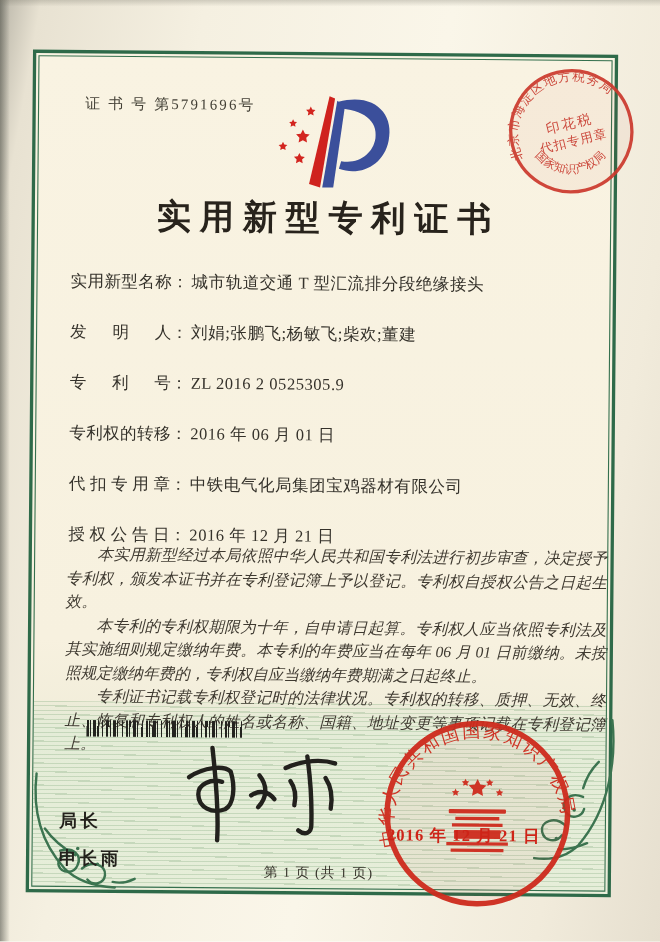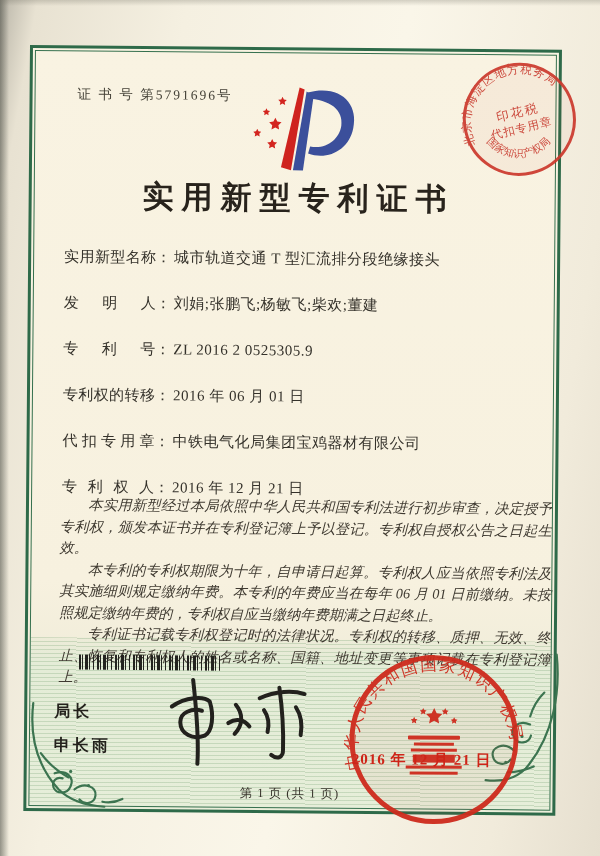--- a/index.html
+++ b/index.html
@@ -42,21 +42,21 @@
 
   .paras{position:absolute;left:31px;top:446px;width:492px;font-size:14.2px;line-height:21.5px;
     text-align:justify;color:#3f3a31;font-style:italic;}
   .paras p{text-indent:2em;}
 
   .barcode{position:absolute;left:51px;top:606px;width:143px;height:15px;
     background:repeating-linear-gradient(90deg,#23231f 0 2px,transparent 2px 3px,#23231f 3px 4px,
       transparent 4px 6px,#23231f 6px 9px,transparent 9px 10px,#23231f 10px 11px,
       transparent 11px 14px,#23231f 14px 15px,transparent 15px 18px);}
 
-  .signer{position:absolute;left:27px;top:653px;z-index:2;
+  .signer{position:absolute;left:27px;top:688px;z-index:2;
     font-family:"Liberation Sans","DejaVu Sans",sans-serif;
     font-weight:bold;font-size:16px;color:#23211c;letter-spacing:3px;}
   .signer .name{margin-top:13px;text-align:right;}
   .sig{position:absolute;left:125px;top:613px;z-index:2;}
 
   .bigseal{position:absolute;left:317px;top:598px;z-index:2;opacity:.95;}
   .sealdate{position:absolute;left:325px;top:699px;font-size:15px;font-weight:bold;
     color:#ce2418;letter-spacing:1px;z-index:3;white-space:nowrap;}
 
   .orn{position:absolute;color:#3c7450;z-index:1;}
@@ -130,21 +130,21 @@
       <span class="fl">专利权的转移</span>
         <span class="fc">：</span>
         <span class="fv">2016 年 06 月 01 日</span>
     </div>
     <div class="field">
       <span class="fl">代扣专用章</span>
         <span class="fc">：</span>
         <span class="fv">中铁电气化局集团宝鸡器材有限公司</span>
     </div>
     <div class="field">
-      <span class="fl">专利权人</span>
+      <span class="fl">授权公告日</span>
         <span class="fc">：</span>
         <span class="fv">2016 年 12 月 21 日</span>
     </div>
   </div>
 
   <div class="paras">
     <p>本实用新型经过本局依照中华人民共和国专利法进行初步审查，决定授予专利权，颁发本证书并在专利登记簿上予以登记。专利权自授权公告之日起生效。</p>
     <p>本专利的专利权期限为十年，自申请日起算。专利权人应当依照专利法及其实施细则规定缴纳年费。本专利的年费应当在每年 06 月 01 日前缴纳。未按照规定缴纳年费的，专利权自应当缴纳年费期满之日起终止。</p>
     <p>专利证书记载专利权登记时的法律状况。专利权的转移、质押、无效、终止、恢复和专利权人的姓名或名称、国籍、地址变更等事项记载在专利登记簿上。</p>
   </div>

